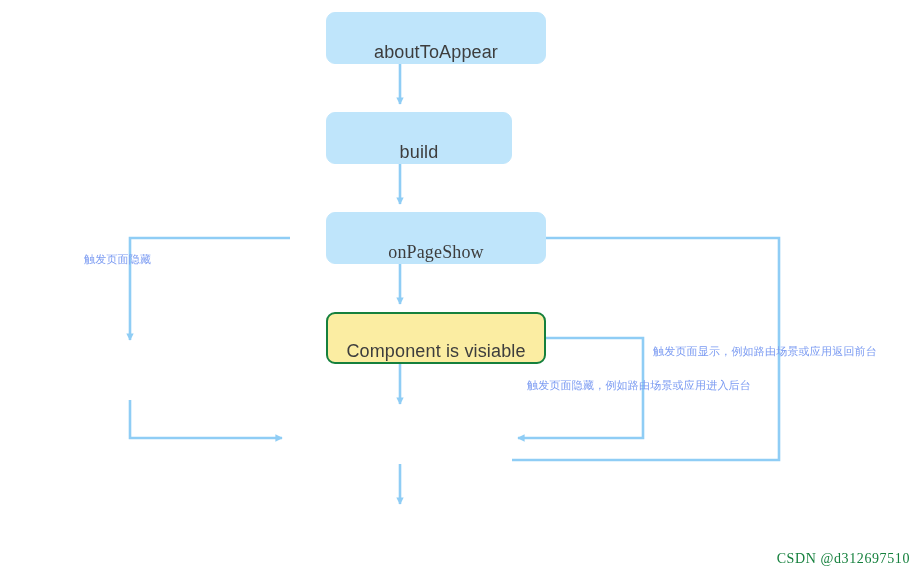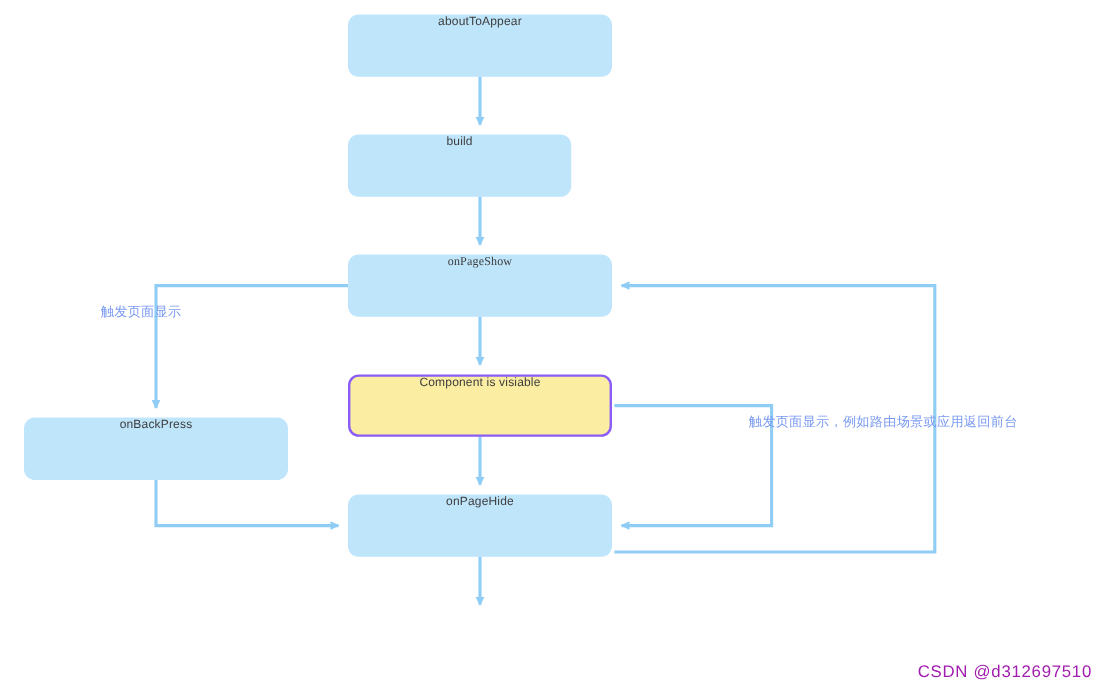--- a/index.html
+++ b/index.html
@@ -22,55 +22,56 @@
     position: absolute;
     left: 0;
     top: 0;
     width: 919px;
     height: 575px;
   }
   .node {
     position: absolute;
     box-sizing: border-box;
     display: flex;
-    align-items: flex-start;
+    align-items: flex-end;
     justify-content: center;
     border-radius: 9px;
-    font-size: 10px;
+    font-size: 18px;
     letter-spacing: 0.15px;
     color: #3d3d3d;
     text-align: center;
     z-index: 3;
+    margin-left: 36px;
   }
   .node.blue {
     background: #bfe5fb;
     border: 1px solid #bfe5fb;
   }
   .node.yellow {
     background: #fbeda2;
-    border: 2px solid #8b5cf6;
+    border: 2px solid #15803d;
   }
   .annotation {
     position: absolute;
     font-size: 11px;
     color: #7b9bf2;
     white-space: nowrap;
     letter-spacing: 0.2px;
     z-index: 4;
     font-family: "Liberation Sans", "DejaVu Sans", sans-serif;
   }
   .watermark {
     position: absolute;
     right: 9px;
     bottom: 8px;
     font-size: 14px;
-    color: #a21caf;
+    color: #15803d;
     letter-spacing: 0.6px;
     z-index: 5;
-    font-family: Liberation Sans, sans-serif;
+    font-family: Liberation Serif, serif;
   }
 </style>
 </head>
 <body>
 
 <div id="canvas">
 
   <svg id="edges" viewBox="0 0 919 575" xmlns="http://www.w3.org/2000/svg">
     <defs>
       <marker id="ah" markerWidth="9" markerHeight="9" refX="7.2" refY="4.5" orient="auto" markerUnits="userSpaceOnUse">
@@ -109,29 +110,24 @@
   </div>
 
   <div class="node blue" style="left:290px; top:212px; width:220px; height:52px;font-family:Liberation Serif, serif;">
     <span>onPageShow</span>
   </div>
 
   <div class="node yellow" style="left:290px; top:312px; width:220px; height:52px;">
     <span>Component is visiable</span>
   </div>
 
-  <div class="node blue" style="left:20px; top:348px; width:220px; height:52px;">
-    <span>onBackPress</span>
-  </div>
-
-  <div class="node blue" style="left:290px; top:412px; width:220px; height:52px;">
-    <span>onPageHide</span>
-  </div>
 
 
-  <div class="annotation" style="left:84px; top:252px;">触发页面显示</div>
 
-  <div class="annotation" style="left:624px; top:344px;">触发页面显示，例如路由场景或应用返回前台</div>
+  <div class="annotation" style="left:84px; top:252px;">触发页面隐藏</div>
 
+  <div class="annotation" style="left:653px; top:344px;">触发页面显示，例如路由场景或应用返回前台</div>
+
+  <div class="annotation" style="left:527px; top:378px;">触发页面隐藏，例如路由场景或应用进入后台</div>
 
   <div class="watermark">CSDN @d312697510</div>
 
 </div>
 
 </body></html>

